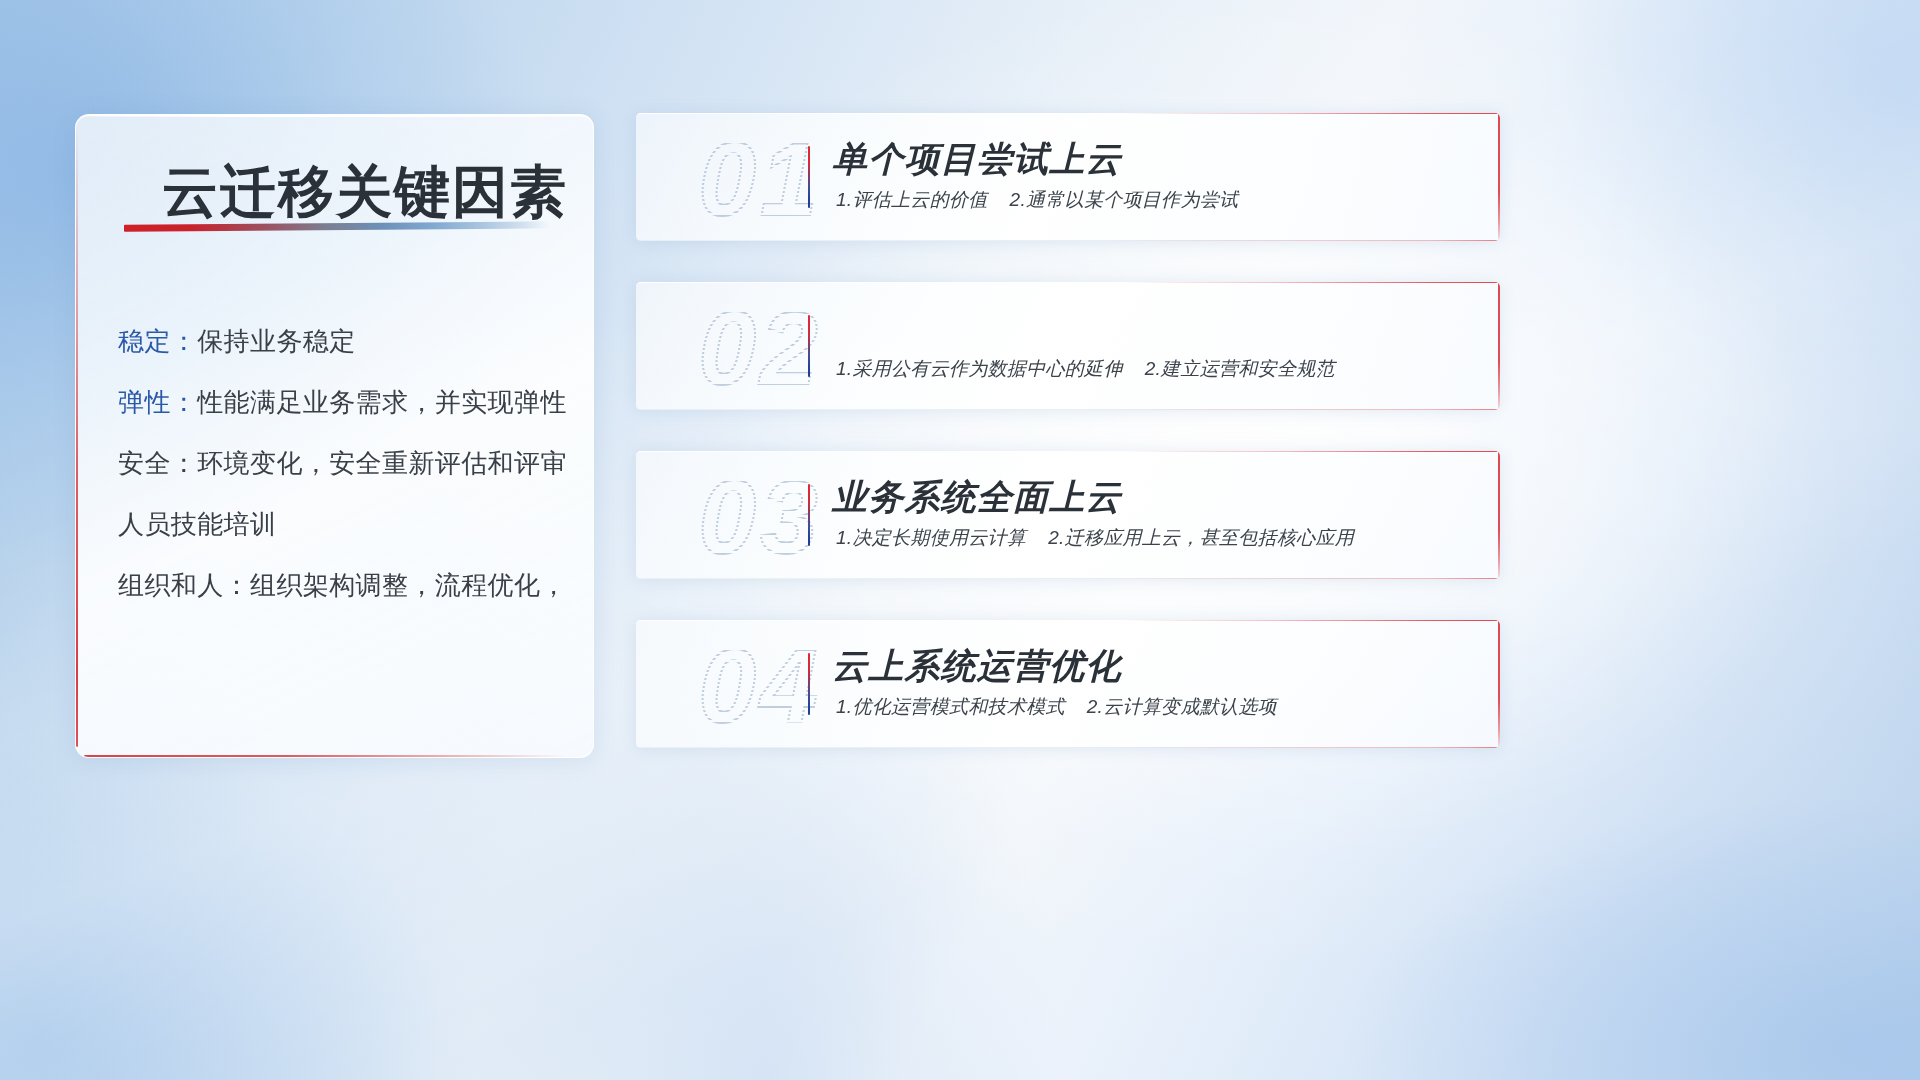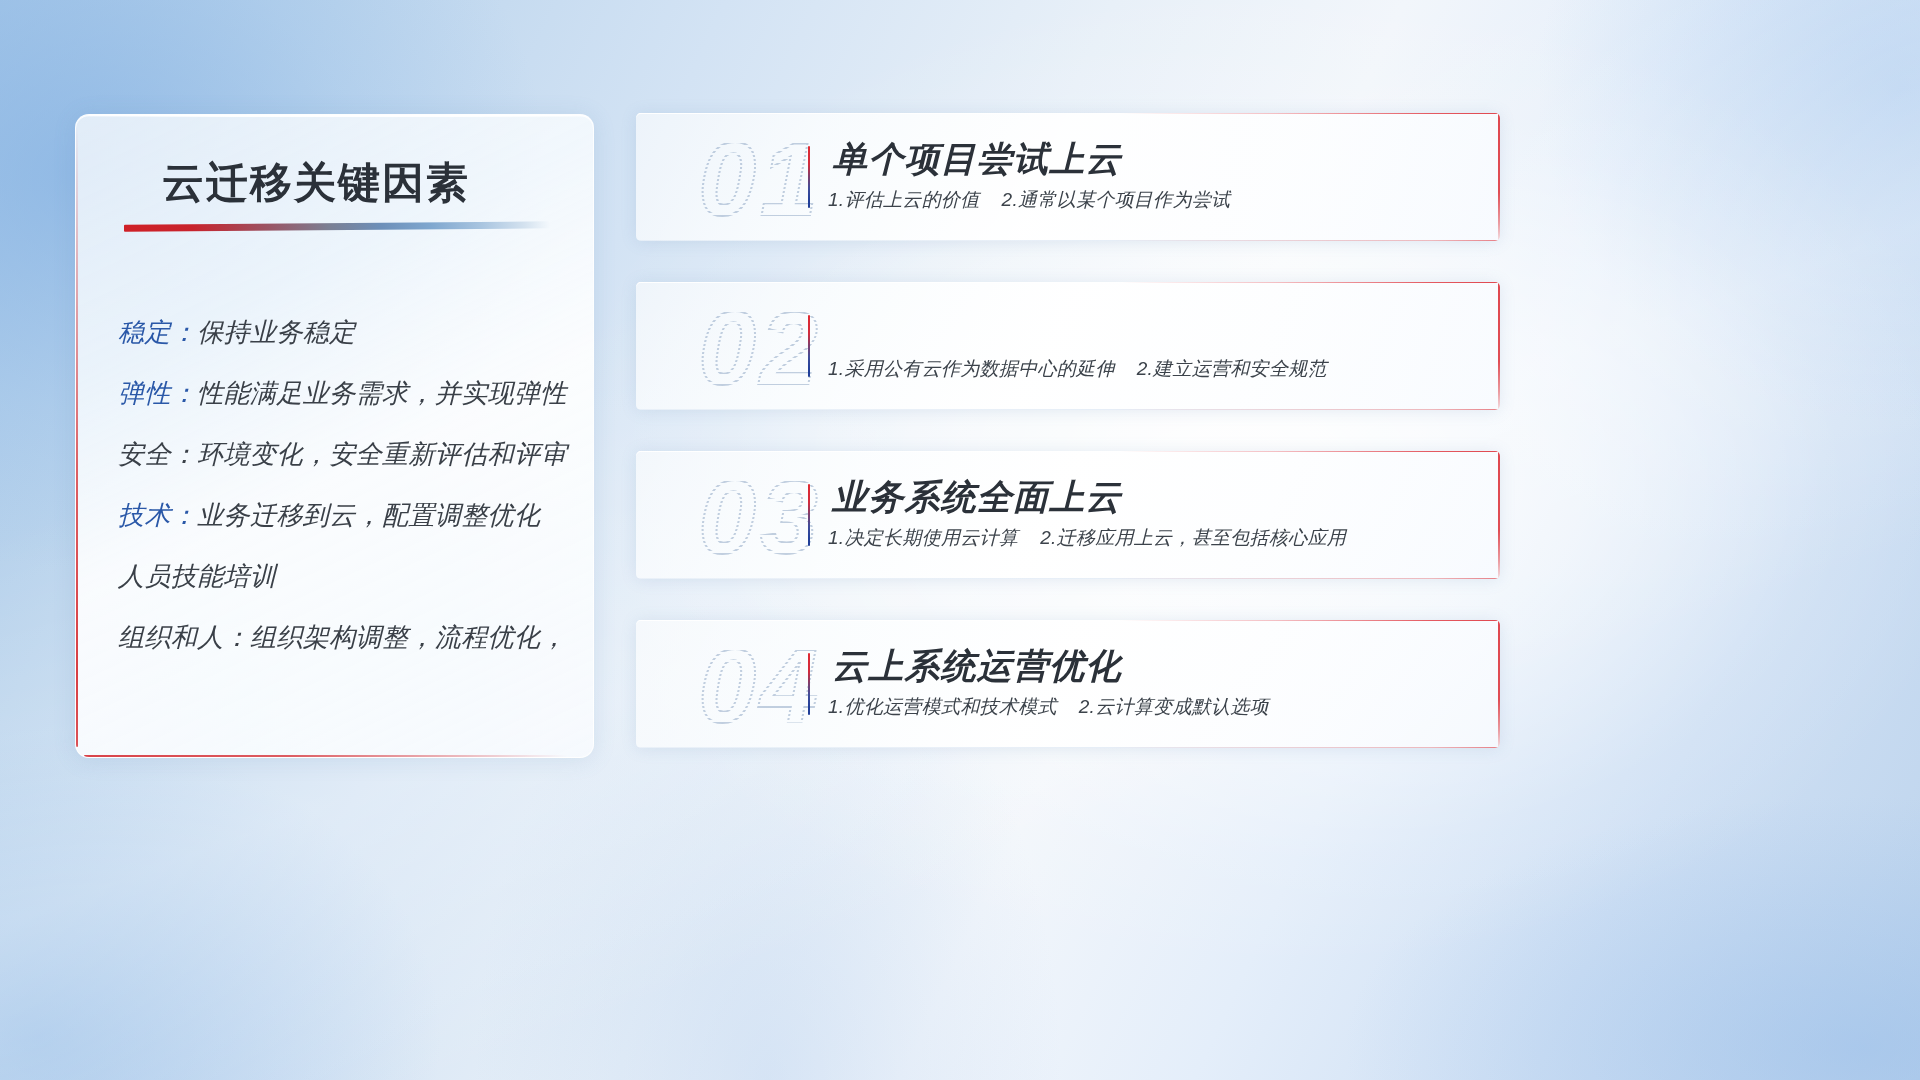--- a/index.html
+++ b/index.html
@@ -113,21 +113,21 @@
   #left-panel .edge-white-top {
     position:absolute; left:0; right:0; top:0; height:1.5px;
     background:linear-gradient(90deg,
       rgba(255,255,255,0.2) 0%, rgba(255,255,255,0.95) 30%,
       rgba(255,255,255,0.95) 75%, rgba(255,255,255,0.35) 100%);
   }
 
   #panel-title {
     position:absolute;
     left:86px; top:40px;
-    font-size:42px;
+    font-size:56px;
     font-weight:bold;
     letter-spacing:2px;
     color:#2b3139;
     white-space:nowrap;
   }
   #panel-title-rule {
     position:absolute;
     left:48px; top:108px;
     width:426px; height:7px;
     background:linear-gradient(90deg,
@@ -139,23 +139,22 @@
       #7fa7cf 72%,
       #a9c5e0 84%,
       #d4e2ef 94%,
       rgba(226,236,245,0) 100%);
     transform:skewY(-0.45deg);
     border-radius:1px;
   }
 
   #panel-list {
     position:absolute;
-    left:42px; top:187px;
+    left:42px; top:196px;
     right:22px;
-    font-style:italic;
   }
   .panel-row {
     font-size:26px;
     line-height:61px;
     color:#3a4048;
     white-space:nowrap;
     letter-spacing:0.4px;
   }
   .panel-row .lbl        { color:#2a58a8; }
   .panel-row .lbl.plain  { color:#3a4048;text-align:center; }
@@ -245,21 +244,21 @@
     position:absolute;
     left:196px; top:23px;
     font-size:35px;
     font-weight:bold;
     color:#2b3139;
     letter-spacing:1.2px;
     white-space:nowrap;
   }
   .card-desc {
     position:absolute;
-    left:192px; top:74px;
+    left:200px; top:74px;
     font-size:19px;
     color:#3c434b;
     letter-spacing:0.3px;
     white-space:nowrap;
   }
   .card-desc .gap { display:inline-block; width:22px; }
 </style>
 </head>
 <body>
 
@@ -285,23 +284,20 @@
 
     <div id="panel-list">
       <div class="panel-row">
         <span class="lbl">稳定：</span><span class="txt">保持业务稳定</span>
       </div>
       <div class="panel-row">
         <span class="lbl">弹性：</span><span class="txt">性能满足业务需求，并实现弹性</span>
       </div>
       <div class="panel-row">
         <span class="lbl plain">安全：</span><span class="txt">环境变化，安全重新评估和评审</span>
-      </div>
-      <div class="panel-row">
-        <span class="lbl">技术：</span><span class="txt">业务迁移到云，配置调整优化</span>
       </div>
       <div class="panel-row">
         <span class="txt">人员技能培训</span>
       </div>
       <div class="panel-row">
         <span class="lbl plain">组织和人：</span><span class="txt">组织架构调整，流程优化，</span>
       </div>
     </div>
   </section>
 

